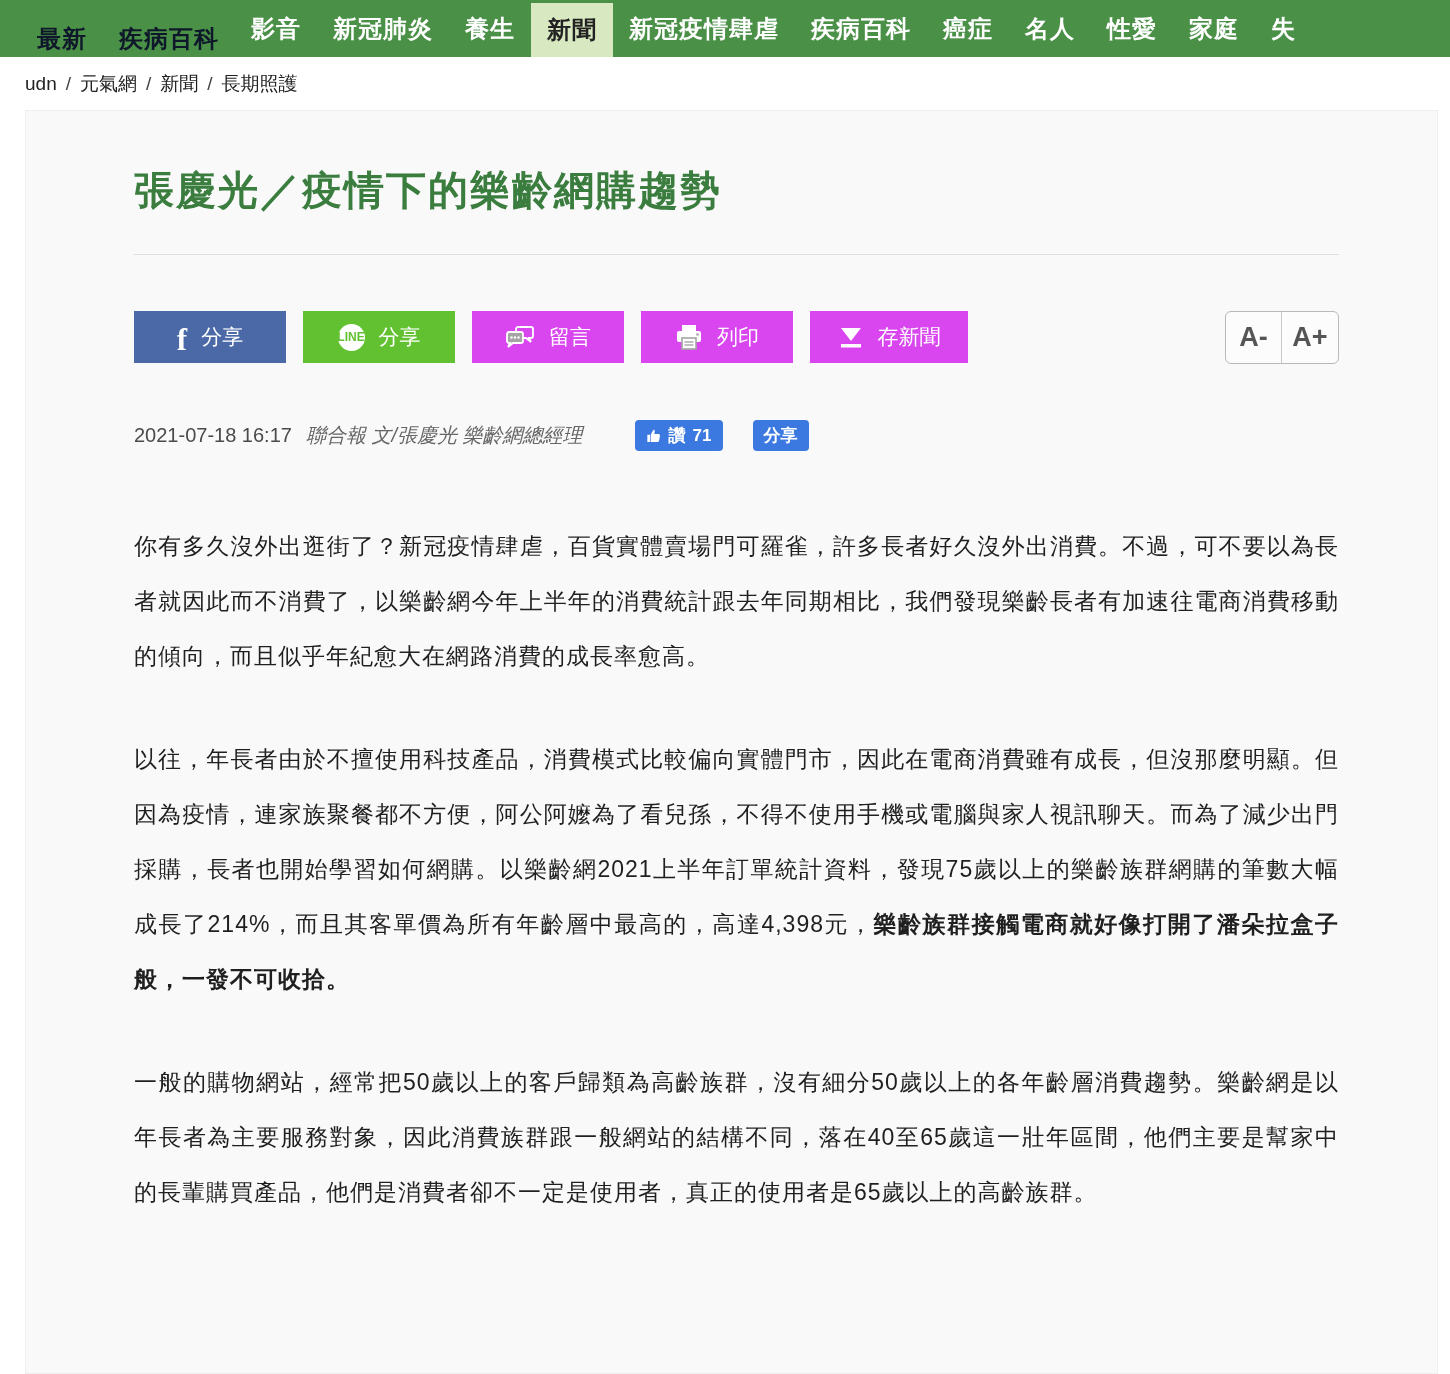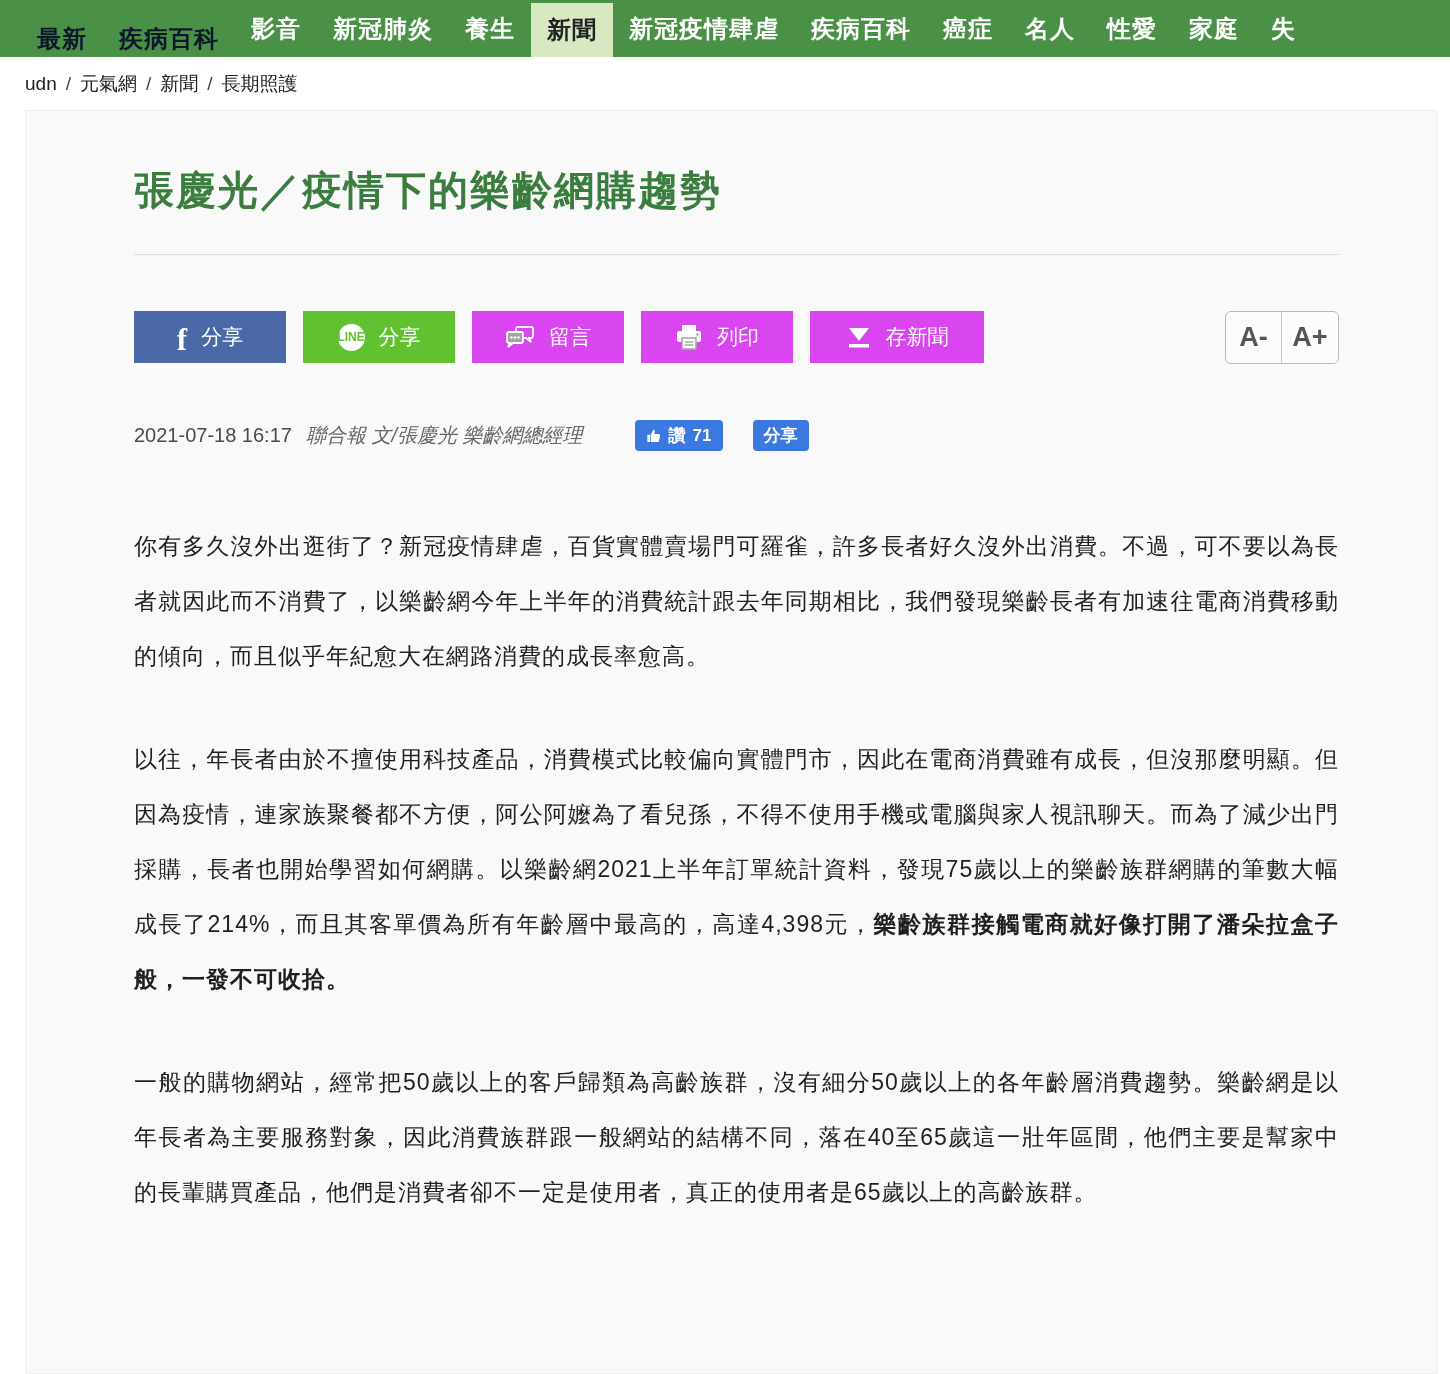--- a/index.html
+++ b/index.html
@@ -29,21 +29,21 @@
   .title-rule { border:none; border-top:1px solid #dddddd; margin:40px 0 56px 0; }
 
   
   .sharerow { display:flex; align-items:flex-start; }
   .sbtn { width:152px; height:52px; border:none; display:flex; align-items:center;
     justify-content:center; gap:14px; color:#ffffff; font-size:21px; cursor:pointer;
     margin-right:17px; font-family:inherit; }
   .sbtn-fb   { background:#4a69a6; }
   .sbtn-line { background:#62c131; }
   .sbtn-gray { background:#d946ef; }
-  .sbtn-save { width:174px; }
+  .sbtn-save { width:158px; }
   .fb-f { font-family:"Liberation Serif","DejaVu Serif",serif; font-size:31px;
     font-weight:bold; line-height:1; position:relative; top:2px; }
   .line-circle { width:27px; height:27px; border-radius:50%; background:#ffffff;
     color:#62c131; font-size:12px; font-weight:bold; display:flex; align-items:center;
     justify-content:center; letter-spacing:0; }
   .icon-svg { display:block; }
 
   .fontsize-box { margin-left:auto; display:flex; background:#fcfcfc;
     border:1px solid #b9b9b9; border-radius:6px; overflow:hidden; height:53px; }
   .fontsize-box button { width:56px; border:none; background:transparent; color:#555;

